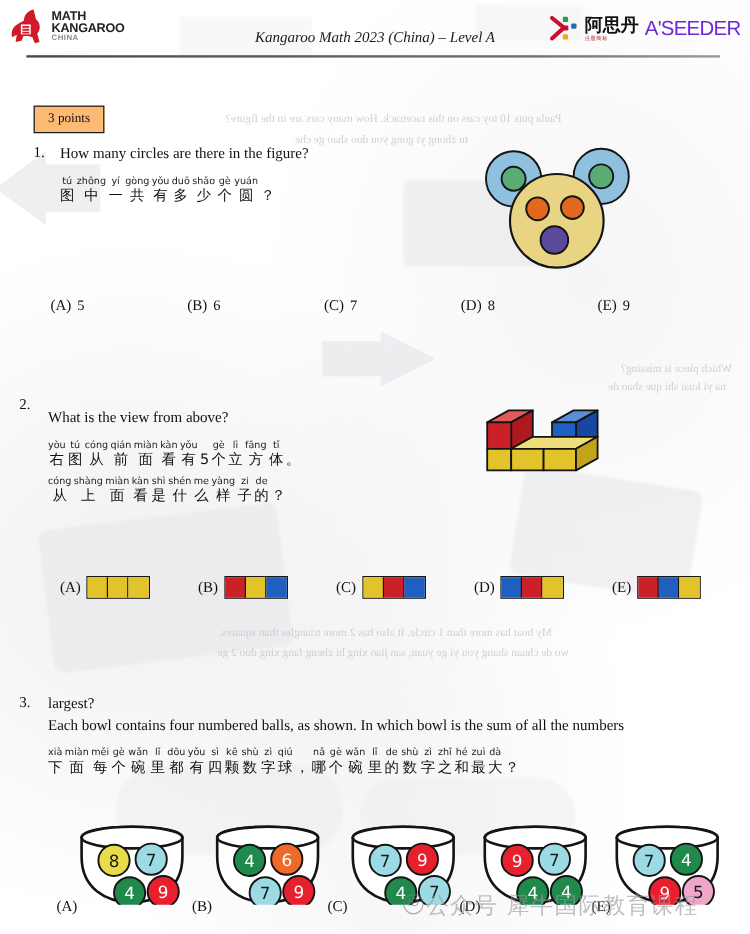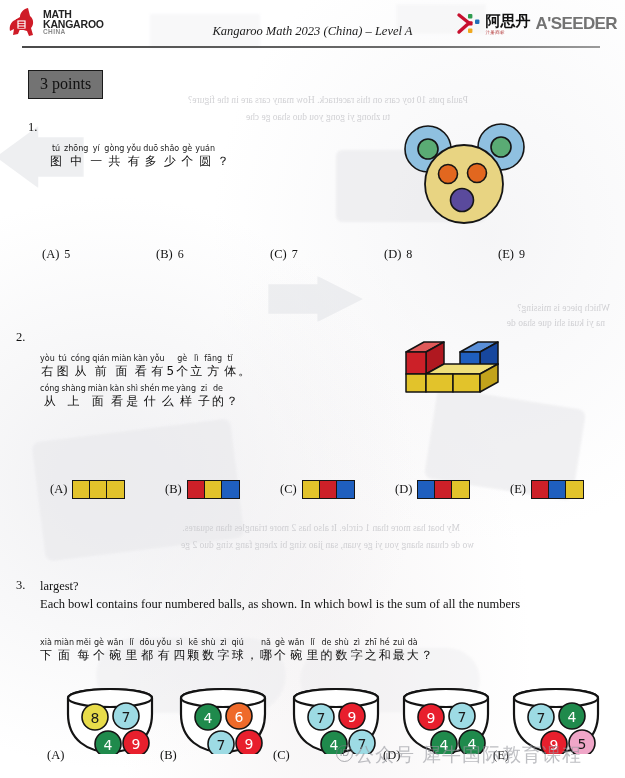--- a/index.html
+++ b/index.html
@@ -80,44 +80,44 @@
   .as-cn {
     font-family: "DejaVu Sans", sans-serif;
     font-size: 15px; font-weight: bold; color: #111; letter-spacing: 0px;
   }
   .as-cn-sub {
     font-family: "DejaVu Sans", sans-serif;
     font-size: 4.5px; color: #b03030; display: block; line-height: 1; letter-spacing: .3px;
   }
   .as-en {
     font-family: "Liberation Sans", sans-serif;
-    font-size: 17px; font-weight: bold; color: #737373;
+    font-size: 17px; font-weight: normal; color: #6d28d9;
     letter-spacing: -.6px; margin-left: 5px;
   }
 
   
   .points-badge {
-    position: absolute; left: 28px; top: 70px;
+    position: absolute; left: 28px; top: 88px;
     border: 1.3px solid #1a1a1a;
     padding: 4px 11px 5px 11px;
-    font-size: 16px;
-    background: #737373;
+    font-size: 11px;
+    background: #fdba74;
   }
 
   
   .q { position: absolute; }
   .q-num {
     position: absolute; left: 0; top: 0;
     font-size: 12.5px;
   }
   .q-body { margin-left: 22px; }
   .q-en { font-size: 12.5px; line-height: 1.42; }
   .q-en.indent { margin-top: 10px; }
 
-  .pinyin-block { margin-top: 25px; text-align: right; }
+  .pinyin-block { margin-top: 9px; text-align: right; }
   .pinyin-row {
     display: flex; align-items: flex-end;
     font-family: "DejaVu Sans", sans-serif;
     white-space: nowrap;
   }
   .pz { display: flex; flex-direction: column; align-items: center; margin-right: 2px; }
   .pz .py {
     font-size: 8px; line-height: 1.05; color: #1b1b1b;
     font-family: "DejaVu Sans", sans-serif;
     height: 10px;
@@ -239,20 +239,21 @@
   </div>
 
   <div class="hdr-rule"></div>
 </div>
 
 <div class="points-badge">3 points</div>
 
 <div class="q" style="left:28px; top:120px; width:360px;">
   <span class="q-num">1.</span>
   <div class="q-body">
+    <div class="q-en">How many circles are there in the figure?</div>
     <div class="pinyin-block">
         <div class="pinyin-row">
           <span class="pz">
             <span class="py">tú</span>
             <span class="hz">图</span>
           </span>
           <span class="pz">
             <span class="py">zhōng</span>
             <span class="hz">中</span>
           </span>
@@ -330,20 +331,21 @@
     </div>
     <div class="opt" style="flex: 1 1 0px;">
       <span class="opt-label">(E)</span>
       <span class="opt-val">9</span>
     </div>
   </div>
 
 <div class="q" style="left:16px; top:330px; width:380px;">
   <span class="q-num">2.</span>
   <div class="q-body" style="margin-left:24px;">
+    <div class="q-en indent">What is the view from above?</div>
     <div class="pinyin-block">
         <div class="pinyin-row">
           <span class="pz">
             <span class="py">yòu</span>
             <span class="hz">右</span>
           </span>
           <span class="pz">
             <span class="py">tú</span>
             <span class="hz">图</span>
           </span>

